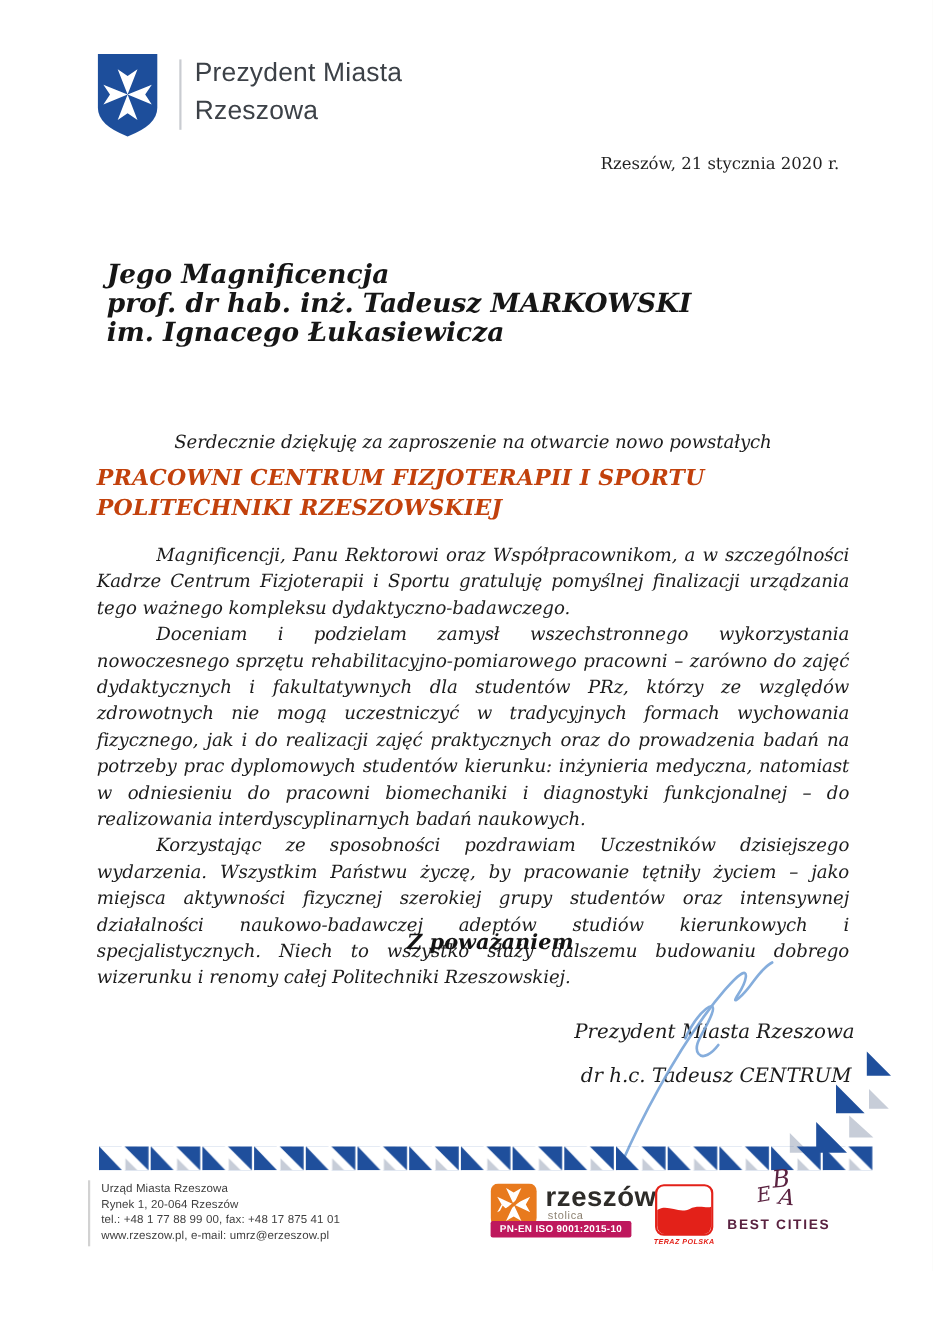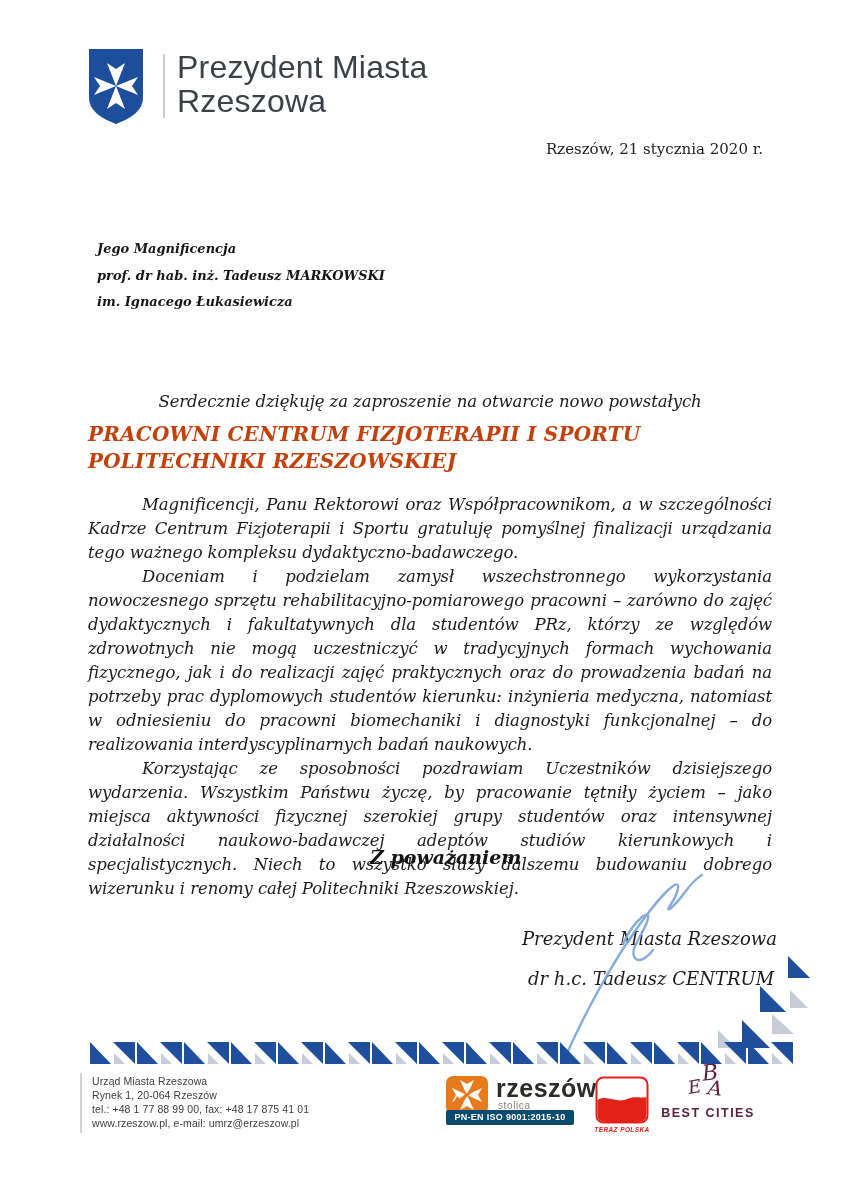--- a/index.html
+++ b/index.html
@@ -10,34 +10,34 @@
   }
   .page{
     position:relative;width:848px;height:1200px;
     background:#ffffff;overflow:hidden;
   }
   
   .crest{position:absolute;left:85px;top:46px;width:62px;height:82px;}
   .lh-divider{position:absolute;left:163px;top:54px;width:2px;height:64px;background:#c9ccd1;}
   .sender{
     position:absolute;left:177px;top:50px;
-    font-size:32px;line-height:34px;color:#3c4147;letter-spacing:.2px;
+    font-size:24px;line-height:34px;color:#3c4147;letter-spacing:.2px;
   }
   
   .dateline{
     position:absolute;left:420px;top:140px;width:343px;text-align:right;
     font-family:"DejaVu Serif","Liberation Serif",serif;
     font-size:15px;color:#1f1f1f;
   }
   
   .recipient{
     position:absolute;left:97px;top:236px;
     font-family:"DejaVu Serif","Liberation Serif",serif;
     font-style:italic;font-weight:bold;
-    font-size:13px;line-height:26.5px;color:#161616;
+    font-size:24px;line-height:26.5px;color:#161616;
   }
   
   .letter-body{
     position:absolute;left:88px;top:390px;width:684px;
     font-family:"DejaVu Serif","Liberation Serif",serif;
     font-style:italic;font-size:16.5px;line-height:24px;color:#1c1c1c;
     letter-spacing:-0.1px;
   }
   .intro-line{text-align:center;margin:0 0 7px 0;}
   .letter-title{
@@ -76,21 +76,21 @@
   .rz-word{
     position:absolute;left:50px;top:-2px;
     font-size:25px;font-weight:bold;color:#2e2c29;letter-spacing:.5px;text-align:right;
   }
   .rz-tagline{
     position:absolute;left:52px;top:24px;
     font-size:10px;color:#8d8272;letter-spacing:.6px;
   }
   .iso-badge{
     position:absolute;left:446px;top:1110px;width:128px;height:15px;
-    background:#0c4a6e;color:#fff;font-size:9px;font-weight:bold;
+    background:#be185d;color:#fff;font-size:9px;font-weight:bold;
     text-align:center;line-height:15px;letter-spacing:.3px;border-radius:2px;
   }
   .tp-logo{position:absolute;left:594px;top:1076px;width:56px;height:60px;text-align:center;}
   .tp-flag{display:block;margin:0 auto;}
   .tp-label{
     display:block;margin-top:2px;font-size:6.5px;font-weight:bold;
     color:#e32119;font-style:italic;letter-spacing:.4px;
   }
   .bc-logo{position:absolute;left:652px;top:1064px;width:112px;text-align:center;color:#5a2240;}
   .bc-monogram{

